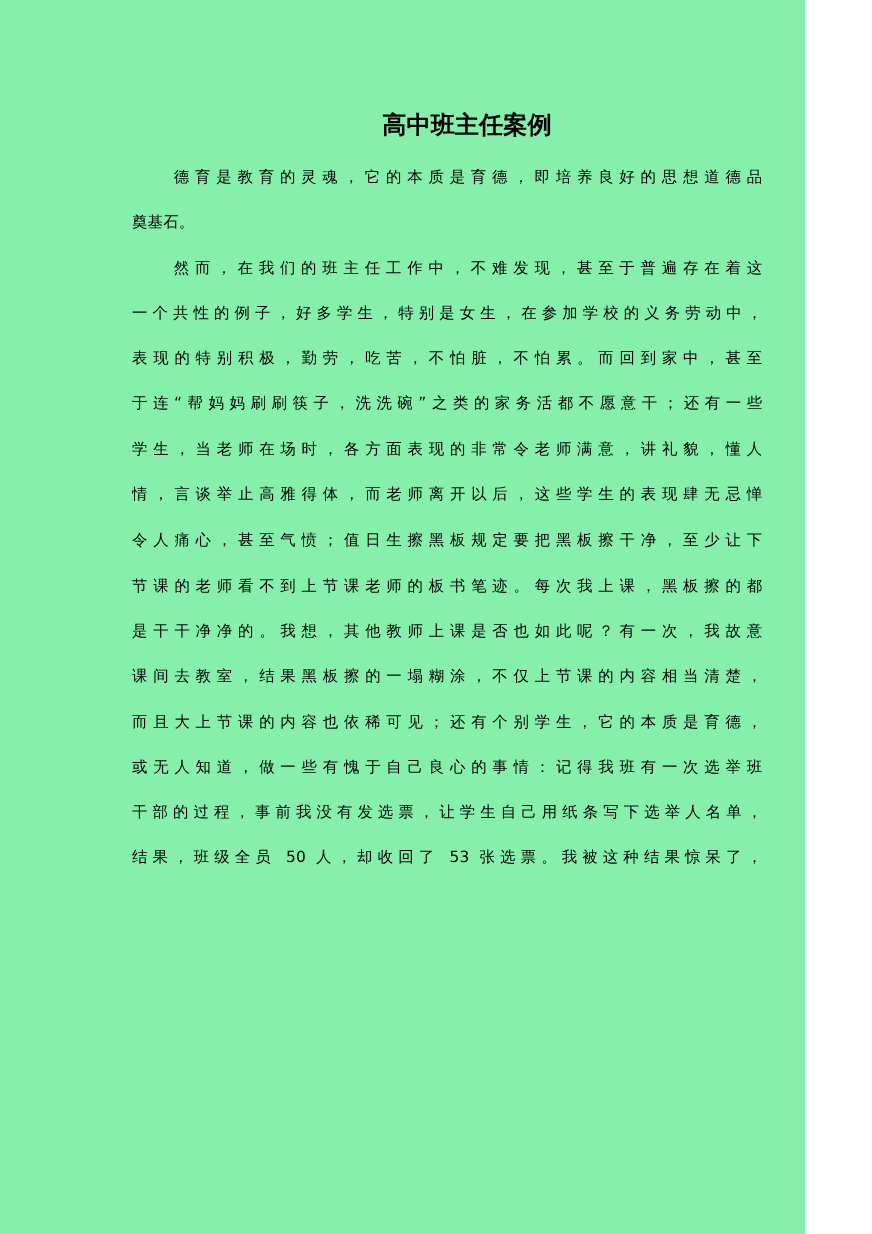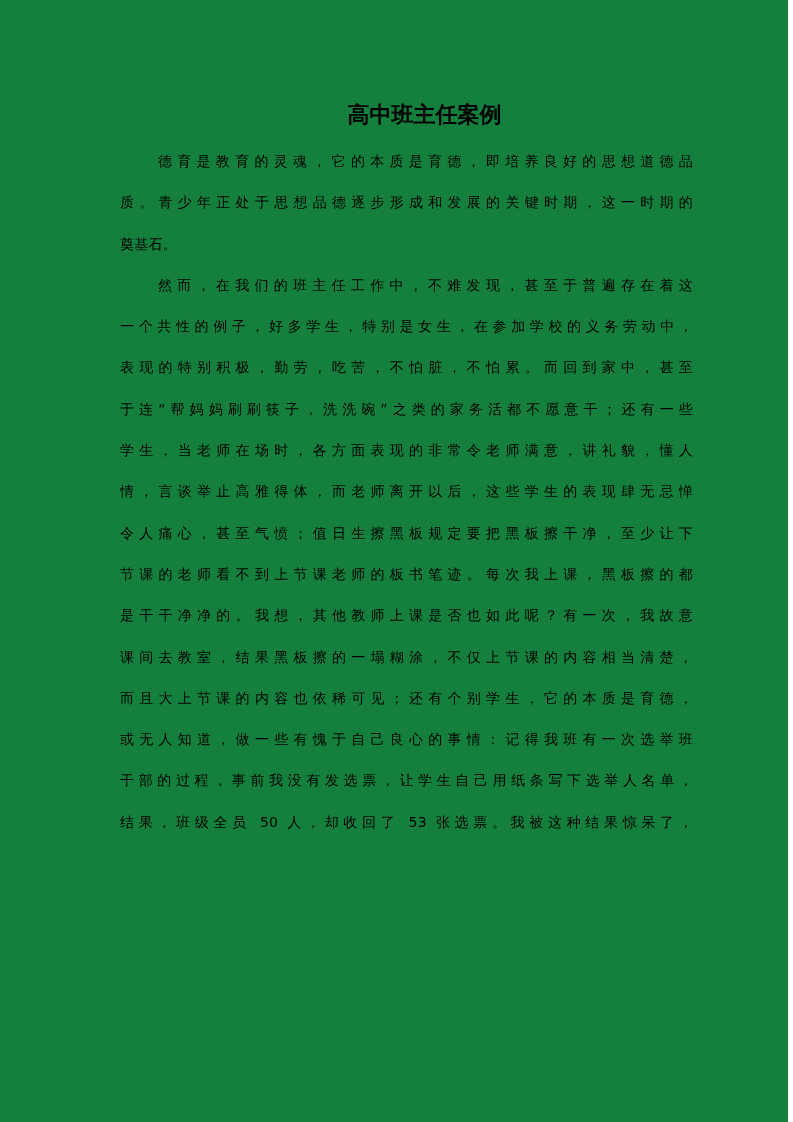--- a/index.html
+++ b/index.html
@@ -2,23 +2,23 @@
 <html><head>
 <meta charset="utf-8">
 <style>
   html, body {
     margin: 0;
     padding: 0;
     background: #ffffff;
   }
   .page {
     position: relative;
-    width: 788px;
+    width: 732px;
     height: 1122px;
-    background: #15803d;
+    background: #86efac;
     overflow: hidden;
     font-family: "DejaVu Sans", sans-serif;
     color: #000000;
   }
   .content {
     position: absolute;
     left: 120px;
     top: 93px;
     width: 573px;
   }
@@ -57,21 +57,20 @@
 </head>
 <body>
 
 <div class="page">
   <div class="content">
 
     <h1 class="doc-title">高中班主任案例</h1>
 
     <div class="paragraph">
       <div class="line indent">德育是教育的灵魂，它的本质是育德，即培养良好的思想道德品</div>
-      <div class="line">质。青少年正处于思想品德逐步形成和发展的关键时期，这一时期的</div>
       <div class="line short">奠基石。</div>
     </div>
 
     <div class="paragraph">
       <div class="line indent">然而，在我们的班主任工作中，不难发现，甚至于普遍存在着这</div>
       <div class="line">一个共性的例子，好多学生，特别是女生，在参加学校的义务劳动中，</div>
       <div class="line">表现的特别积极，勤劳，吃苦，不怕脏，不怕累。而回到家中，甚至</div>
       <div class="line">于连“帮妈妈刷刷筷子，洗洗碗”之类的家务活都不愿意干；还有一些</div>
       <div class="line">学生，当老师在场时，各方面表现的非常令老师满意，讲礼貌，懂人</div>
       <div class="line">情，言谈举止高雅得体，而老师离开以后，这些学生的表现肆无忌惮</div>

